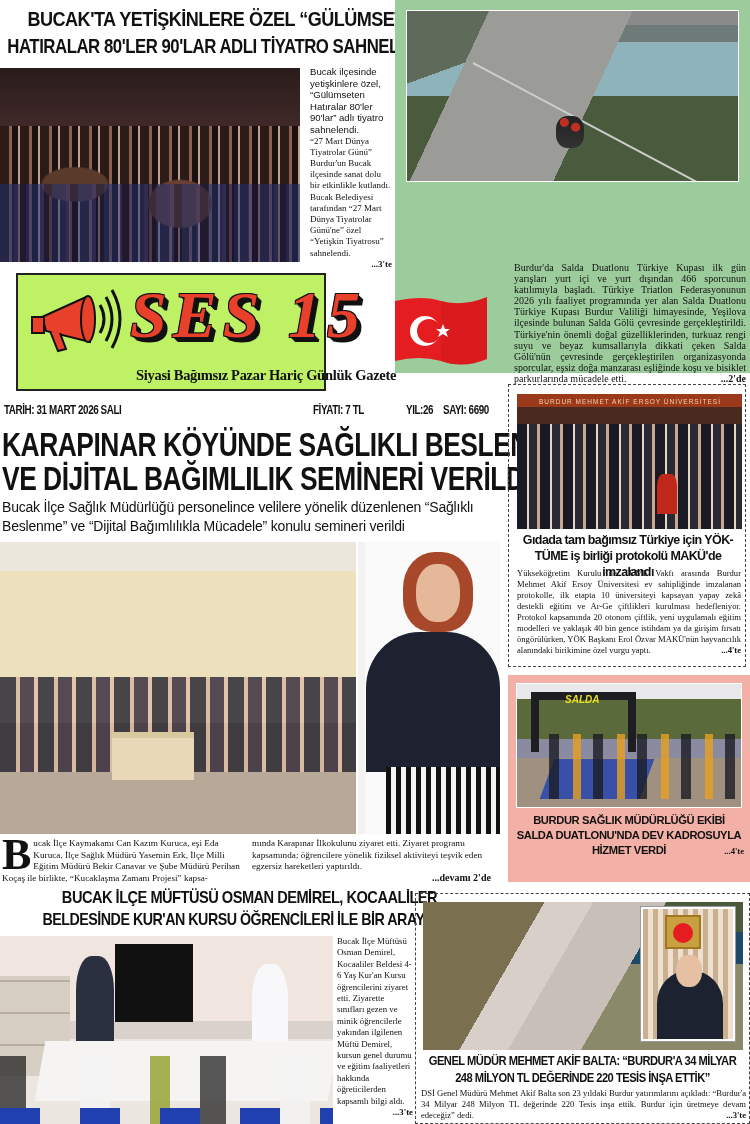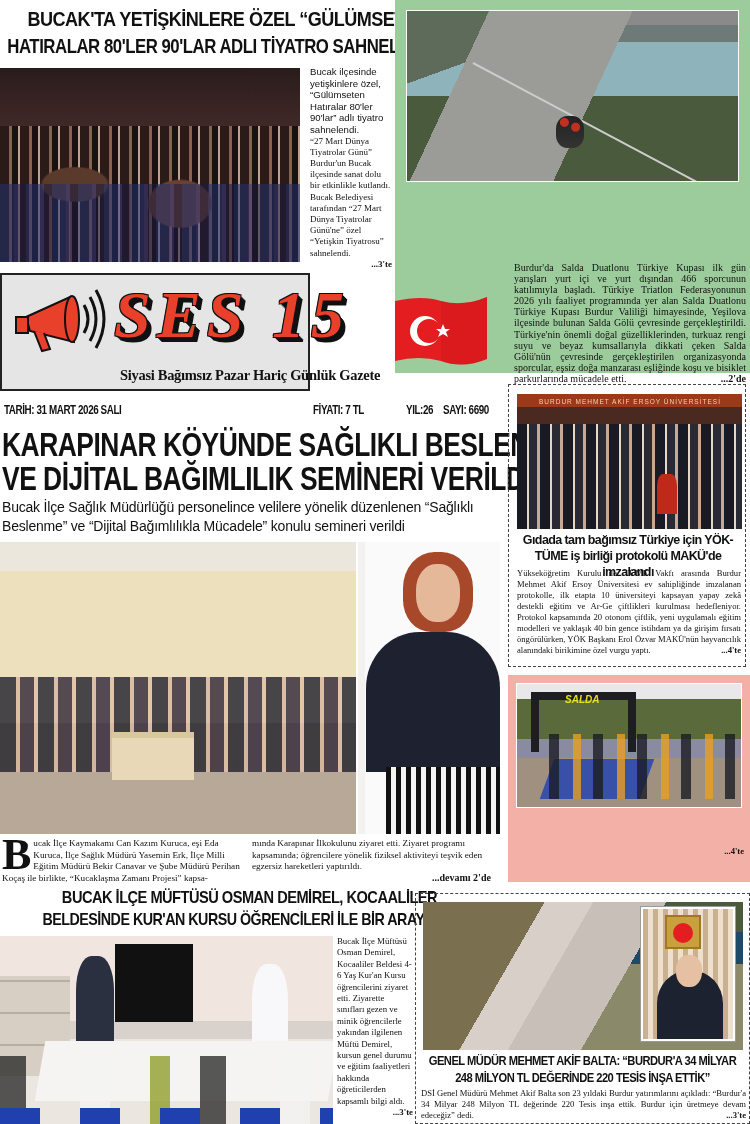--- a/index.html
+++ b/index.html
@@ -61,21 +61,21 @@
   <div class="abs photo ph-road" style="left:11px;top:10px;width:333px;height:172px;border:1px solid #fff;">
     <div class="abs" style="left:20%;top:30%;width:80%;height:2px;background:#ccc;transform:rotate(28deg);transform-origin:left;"></div>
     <div class="abs" style="left:45%;top:62%;width:28px;height:32px;background:radial-gradient(circle at 30% 20%,#c03020 0 4px,transparent 5px),radial-gradient(circle at 70% 35%,#c03020 0 4px,transparent 5px),linear-gradient(#222,#333);border-radius:40%;"></div>
   </div>
   <div class="abs serif" style="left:119px;top:262px;width:232px;font-size:10px;line-height:11.1px;text-align:justify;">
     <span>Burdur'da Salda Duatlonu Türkiye Kupası ilk gün yarışları yurt içi ve yurt dışından 466 sporcunun katılımıyla başladı. Türkiye Triatlon Federasyonunun 2026 yılı faaliyet programında yer alan Salda Duatlonu Türkiye Kupası Burdur Valiliği himayesinde, Yeşilova ilçesinde bulunan Salda Gölü çevresinde gerçekleştirildi. Türkiye'nin önemli doğal güzelliklerinden, turkuaz rengi suyu ve beyaz kumsallarıyla dikkati çeken Salda Gölü'nün çevresinde gerçekleştirilen organizasyonda sporcular, eşsiz doğa manzarası eşliğinde koşu ve bisiklet parkurlarında mücadele etti.</span>
     <a class="more">...2'de</a>
   </div>
 </div>
 
-<div class="abs" style="left:0;top:273px;width:310px;height:118px;border:2px solid #222;background:#e5e5e5;">
+<div class="abs" style="left:16px;top:273px;width:310px;height:118px;border:2px solid #222;background:#bef264;">
   <div class="abs" style="left:6px;top:12px;width:105px;height:70px;">
     <svg width="105" height="70" viewBox="0 0 105 70">
       <path d="M18 30 L62 10 L66 55 L22 44 Z" fill="#e8402a" stroke="#111" stroke-width="2"></path>
       <ellipse cx="64" cy="32" rx="7" ry="23" fill="#e8402a" stroke="#111" stroke-width="2"></ellipse>
       <rect x="8" y="30" width="12" height="16" fill="#e8402a" stroke="#111" stroke-width="2"></rect>
       <path d="M26 44 L34 64 L42 62 L36 46" fill="#e8402a" stroke="#111" stroke-width="2"></path>
       <path d="M76 18 Q84 32 76 46" fill="none" stroke="#111" stroke-width="3"></path>
       <path d="M82 10 Q94 32 82 54" fill="none" stroke="#111" stroke-width="3"></path>
       <path d="M88 3 Q104 32 88 61" fill="none" stroke="#111" stroke-width="3"></path>
     </svg>
@@ -138,20 +138,21 @@
   </div>
 </div>
 
 <div class="abs" style="left:508px;top:675px;width:242px;height:207px;background:#f2b0a6;">
   <div class="abs photo ph-salda" style="left:8px;top:8px;width:226px;height:125px;border:1px solid #fff;">
     <div class="abs" style="left:14px;top:8px;width:105px;height:60px;border:8px solid #1e1e22;border-bottom:none;"></div>
     <div class="abs sans" style="left:48px;top:10px;font-size:10px;font-weight:900;font-style:italic;color:#e8e020;">SALDA</div>
     <div class="abs" style="left:30px;top:75px;width:100px;height:40px;background:#3850a8;transform:skewX(-20deg);"></div>
     <div class="abs" style="left:20px;top:50px;width:200px;height:65px;background:repeating-linear-gradient(90deg,transparent 0 12px,#1a1c24 12px 22px,transparent 22px 36px,#e8a020 36px 44px);opacity:.8;"></div>
   </div>
+  <div class="headline" style="position:absolute;left:6px;top:138px;width:230px;font-size:11.2px;line-height:15px;letter-spacing:-0.4px;">BURDUR SAĞLIK MÜDÜRLÜĞÜ EKİBİ SALDA DUATLONU'NDA DEV KADROSUYLA HİZMET VERDİ</div>
   <div class="abs serif" style="left:8px;top:171px;width:228px;font-size:8.6px;line-height:11px;text-align:justify;">
     <a class="more">...4'te</a>
   </div>
 </div>
 
 <div class="abs" style="left:0;top:885px;width:415px;height:239px;">
   <div class="headline" style="position:absolute;left:0;top:2px;width:413px;font-size:17px;line-height:22px;margin-left:43px;">
     <div style="transform:scaleX(.86);white-space:nowrap;margin:0 -40px;">BUCAK İLÇE MÜFTÜSÜ OSMAN DEMİREL, KOCAALİLER</div>
     <div style="transform:scaleX(.84);white-space:nowrap;margin:0 -40px;">BELDESİNDE KUR'AN KURSU ÖĞRENCİLERİ İLE BİR ARAYA GELDİ</div>
   </div>

